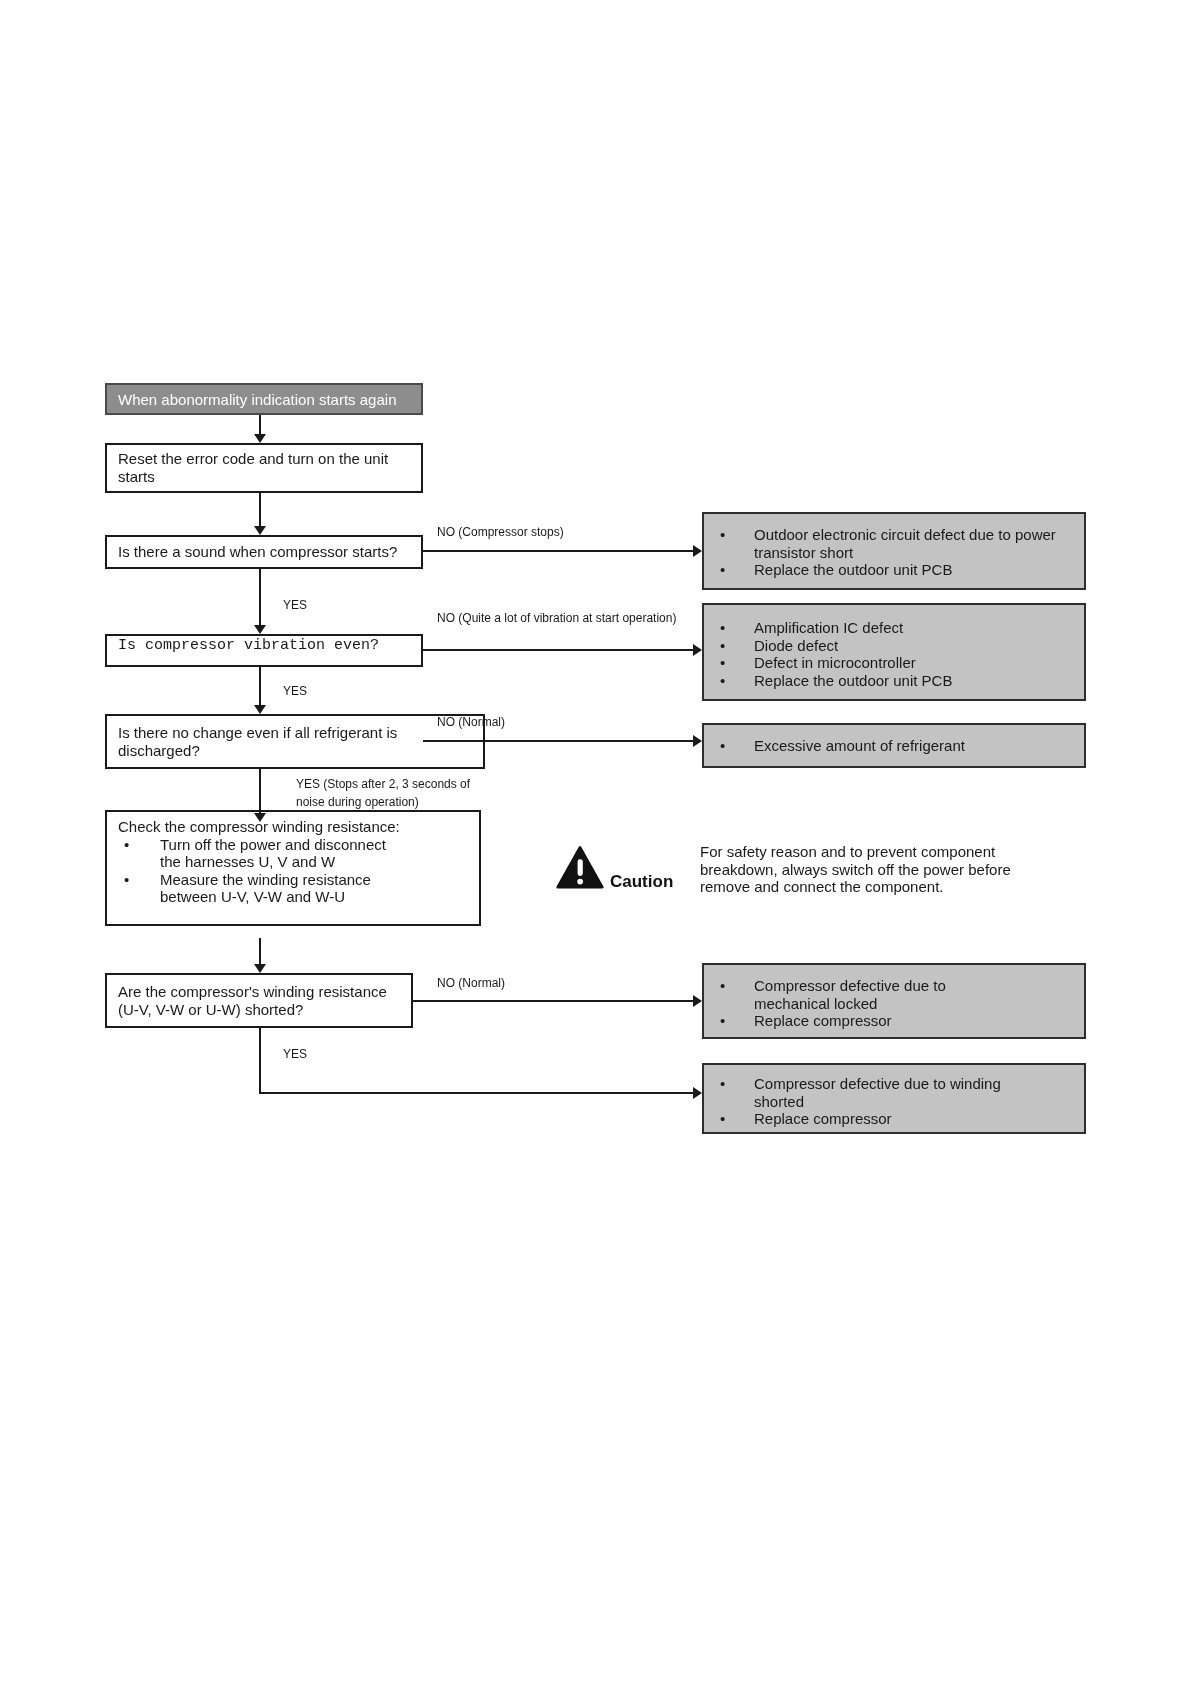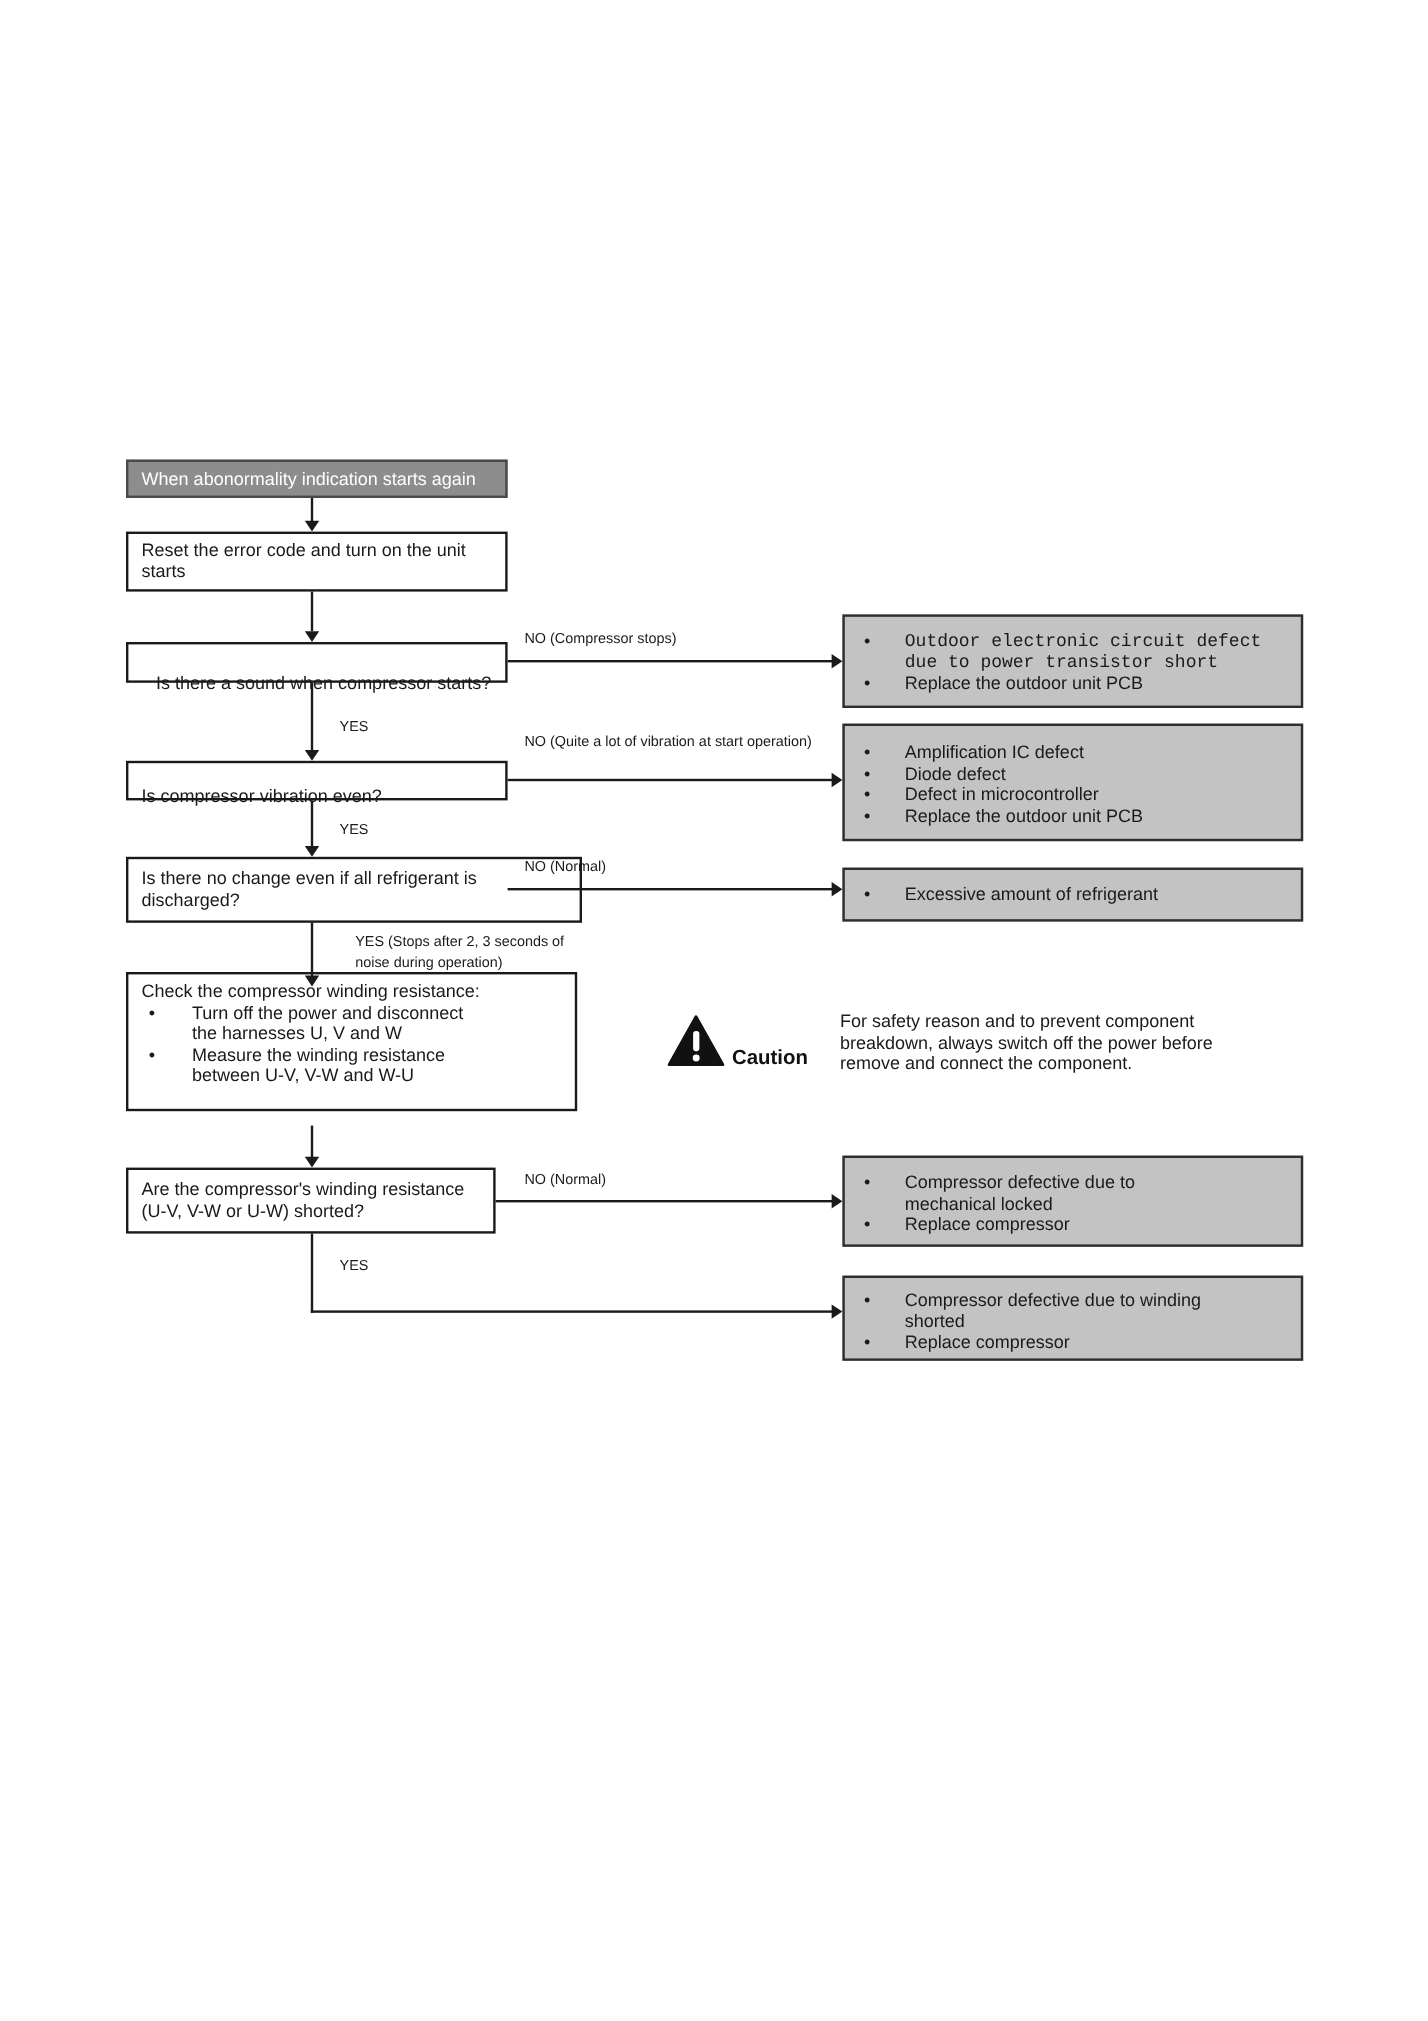--- a/index.html
+++ b/index.html
@@ -36,25 +36,25 @@
 
   <div class="startbox" style="left:105px;top:383px;width:318px;height:32px;">
     <span>When abonormality indication starts again</span>
   </div>
 
   <div class="box" style="left:105px;top:443px;width:318px;height:50px;">
     <div class="pad" style="padding-top:5px;">Reset the error code and turn on the unit starts</div>
   </div>
 
   <div class="box" style="left:105px;top:535px;width:318px;height:34px;">
-    <div class="pad" style="padding-top:24px;margin-left:12px;">Is there a sound when compressor starts?</div>
+    <div class="pad" style="padding-top:6px;">Is there a sound when compressor starts?</div>
   </div>
 
   <div class="box" style="left:105px;top:634px;width:318px;height:33px;">
-    <div class="pad" style="padding-top:19px;">Is compressor vibration even?</div>
+    <div class="pad" style="padding-top:1px;font-family:Liberation Mono, monospace;">Is compressor vibration even?</div>
   </div>
 
   <div class="box" style="left:105px;top:714px;width:380px;height:55px;">
     <div class="pad" style="padding-top:8px;">Is there no change even if all refrigerant is discharged?</div>
   </div>
 
   <div class="box" style="left:105px;top:810px;width:376px;height:116px;">
     <div class="pad" style="padding-top:6px;">
       <div>Check the compressor winding resistance:</div>
       <div class="bullet check-bullet">
@@ -68,21 +68,21 @@
     </div>
   </div>
 
   <div class="box" style="left:105px;top:973px;width:308px;height:55px;">
     <div class="pad" style="padding-top:8px;">Are the compressor's winding resistance (U-V, V-W or U-W) shorted?</div>
   </div>
 
   <div class="graybox" style="left:702px;top:512px;width:384px;height:78px;padding-top:12px;">
     <div class="bullet">
       <span class="mark">•</span>
-      <span class="btxt" style="max-width:310px;font-family:Liberation Mono, monospace;">Outdoor electronic circuit defect due to power transistor short</span>
+      <span class="btxt" style="max-width:310px;">Outdoor electronic circuit defect due to power transistor short</span>
     </div>
     <div class="bullet">
       <span class="mark">•</span>
       <span class="btxt">Replace the outdoor unit PCB</span>
     </div>
   </div>
 
   <div class="graybox" style="left:702px;top:603px;width:384px;height:98px;padding-top:14px;">
     <div class="bullet">
       <span class="mark">•</span>

